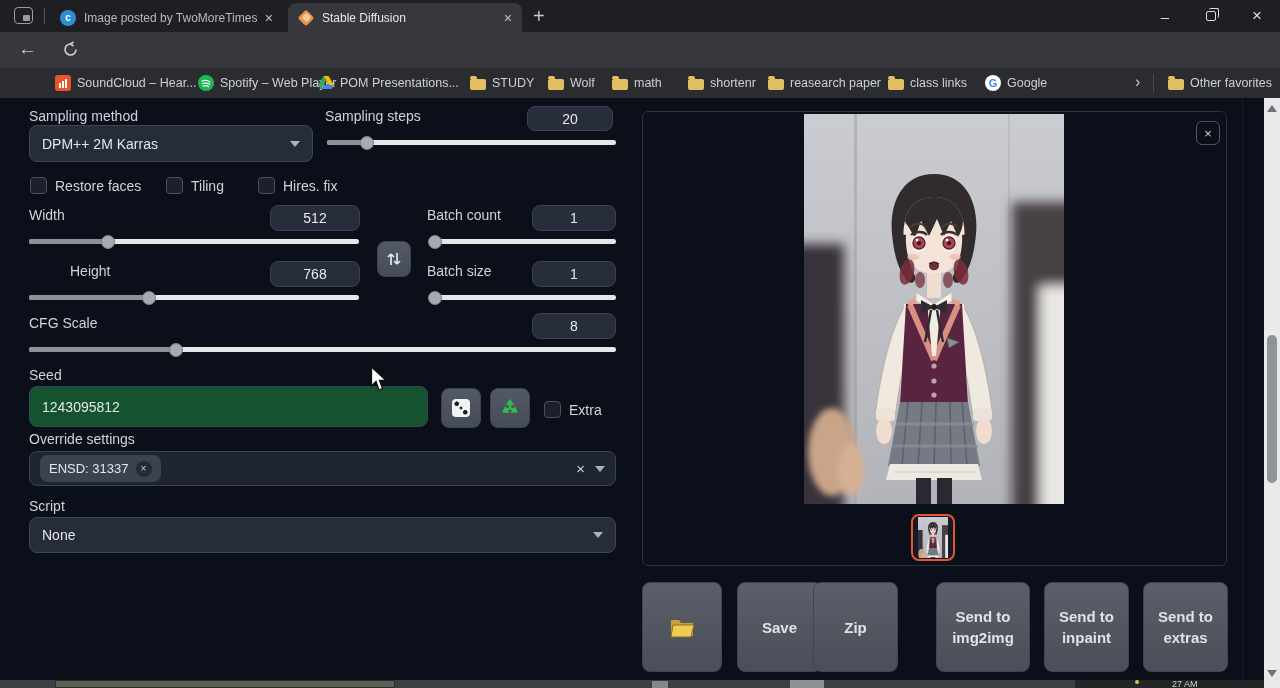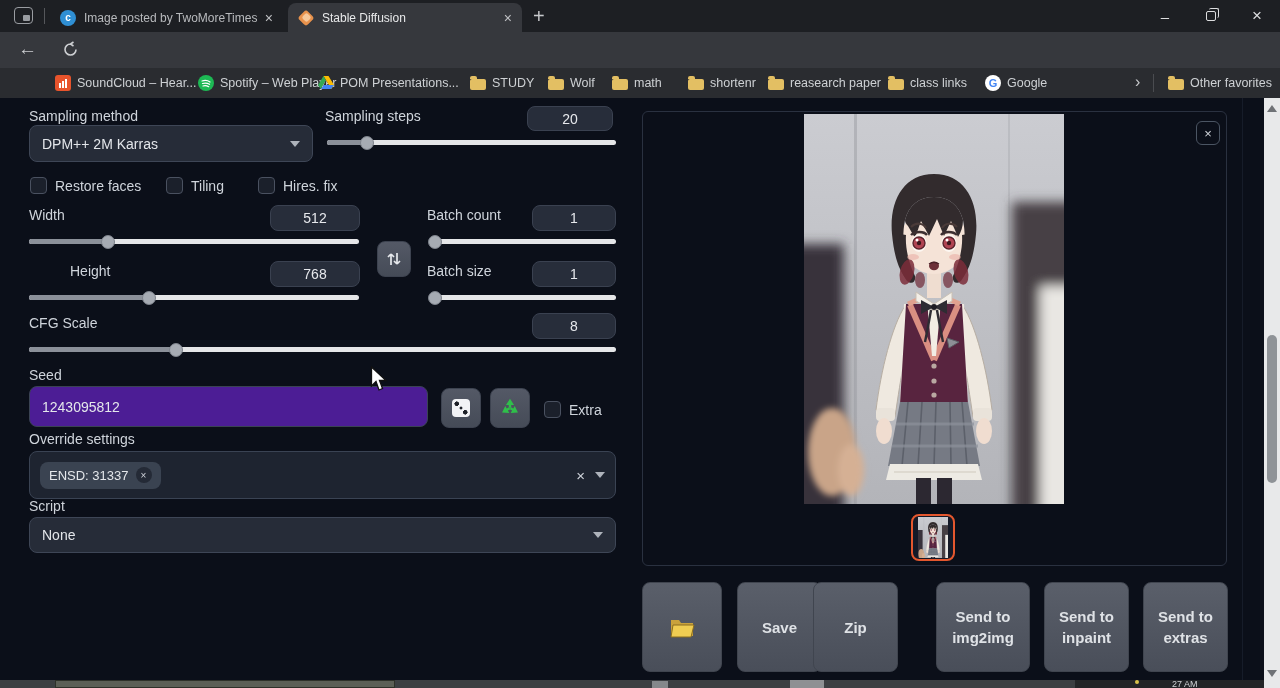--- a/index.html
+++ b/index.html
@@ -346,40 +346,40 @@
 
   <div class="abs lbl" style="left:29px;top:315px;">CFG Scale</div>
   <div class="abs numbox" style="left:532px;top:313px;width:84px;height:26px;">8</div>
   <div class="abs slider" style="left:29px;top:347px;width:587px;">
       <div class="fill" style="width:25%;">
         <span class="handle"></span>
       </div>
     </div>
 
   <div class="abs lbl" style="left:29px;top:367px;">Seed</div>
-  <div class="abs" style="left:29px;top:386px;width:399px;height:41px;background:#4c1d95;border:1px solid #3a4353;border-radius:8px;display:flex;align-items:center;padding:0 12px;color:#e4e7eb;font-size:14px;">1243095812</div>
+  <div class="abs" style="left:29px;top:386px;width:399px;height:41px;background:#14532d;border:1px solid #3a4353;border-radius:8px;display:flex;align-items:center;padding:0 12px;color:#e4e7eb;font-size:14px;">1243095812</div>
   <div class="abs toolbtn" style="left:441px;top:388px;width:40px;height:40px;">
       <span class="die"></span>
     </div>
   <div class="abs toolbtn" style="left:490px;top:388px;width:40px;height:40px;">
     <svg width="22" height="22" viewBox="0 0 24 24">
         <g fill="#2fbf4a">
           <path id="ra" d="M12,2 l4.4,6.6 h-3.1 v3 h-2.6 v-3 h-3.1 z"></path>
           <use href="#ra" transform="rotate(120 12 12)"></use>
           <use href="#ra" transform="rotate(240 12 12)"></use>
         </g>
       </svg>
   </div>
   <div class="abs" style="left:544px;top:401px;display:flex;align-items:center;gap:8px;">
       <span class="cb"></span>
       <span class="lbl">Extra</span>
     </div>
 
   <div class="abs lbl" style="left:29px;top:431px;">Override settings</div>
-  <div class="abs" style="left:29px;top:451px;width:587px;height:48px;background:#1e2430;border:1px solid #3a4353;border-radius:8px;display:flex;align-items:center;padding:0 10px;">
+  <div class="abs" style="left:29px;top:451px;width:587px;height:35px;background:#1e2430;border:1px solid #3a4353;border-radius:8px;display:flex;align-items:center;padding:0 10px;">
     <span class="chip">
         <span>ENSD: 31337</span>
         <span class="chipx">×</span>
       </span>
     <span style="margin-left:auto;display:flex;align-items:center;gap:10px;">
       <span style="color:#cfd3da;font-size:15px;">×</span>
       <span class="caret" style="margin:0;"></span>
     </span>
   </div>
 

